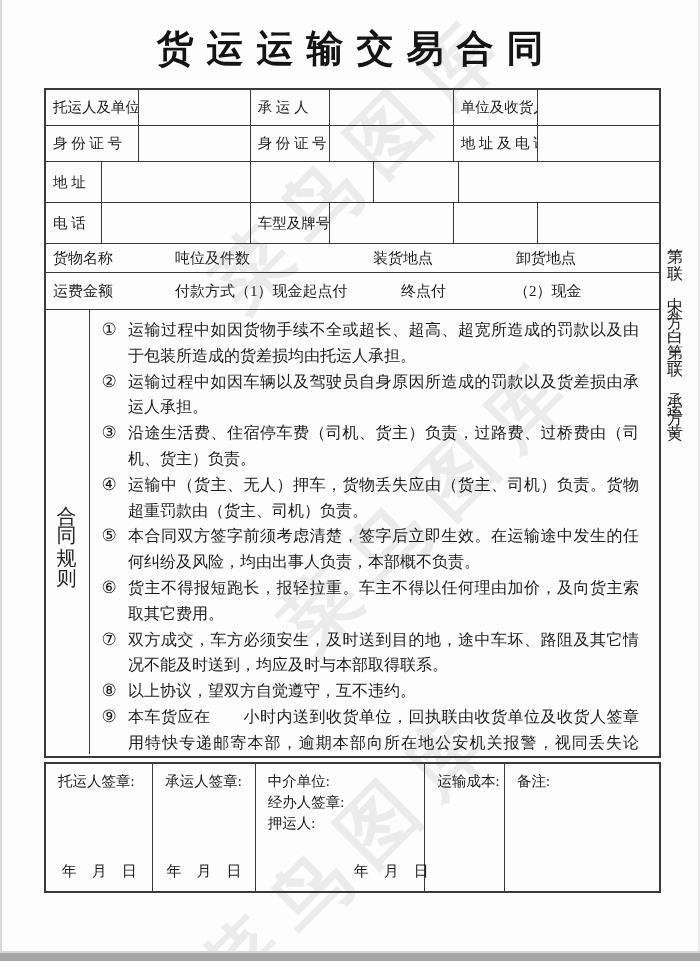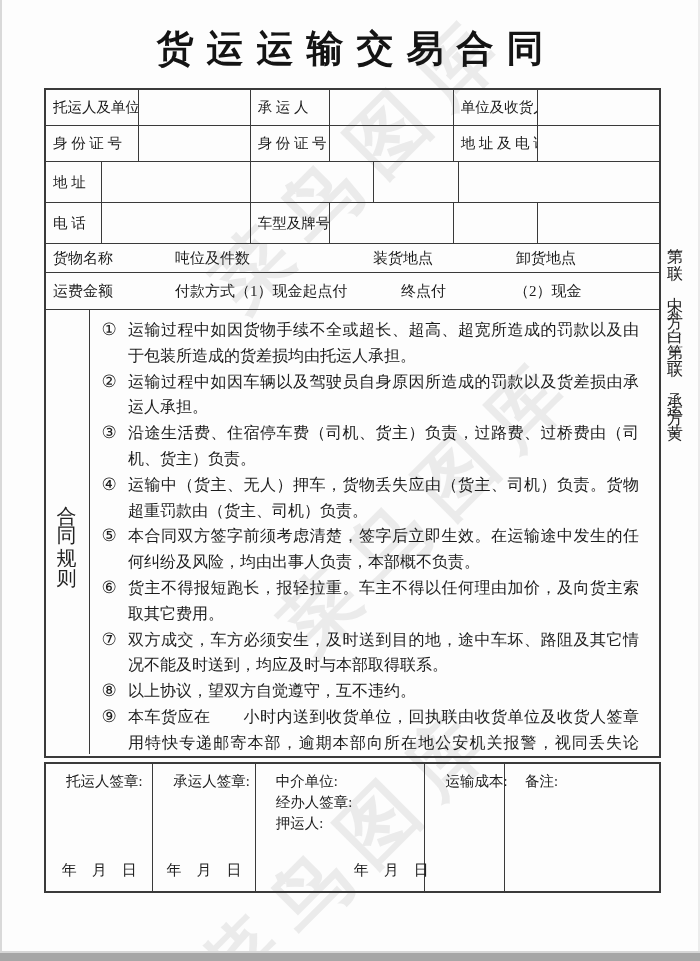--- a/index.html
+++ b/index.html
@@ -63,24 +63,24 @@
   .rules-side-text { writing-mode:vertical-rl; font-size:20px; letter-spacing:21px; color:#222; }
   .rules-body { flex:1; padding:7px 0 0 0; }
   .rule { display:flex; line-height:25.8px; font-size:16px; }
   .rule-num { width:38px; flex:none; text-align:center; font-size:17px; }
   .rule-text { flex:1; padding-right:20px; text-align:justify; }
 
   .sig {
     position:absolute; left:44px; top:762px; width:617px; height:131px;
     border:2px solid #3a3a3a; display:flex;
   }
-  .sig-col { position:relative; border-right:1.5px solid #3a3a3a; padding:7px 0 0 20px; font-size:14.5px; line-height:21px; white-space:nowrap; }
+  .sig-col { position:relative; border-right:1.5px solid #3a3a3a; padding:7px 0 0 12px; font-size:14.5px; line-height:21px; white-space:nowrap; }
   .sig-col:last-child { border-right:none; }
   .sc1{width:17.5%;} .sc2{width:16.7%;} .sc3{width:27.7%;} .sc4{width:13%;} .sc5{width:25.1%;}
-  .sig-date { position:absolute; bottom:9px; left:0; width:100%; text-align:center; font-size:15px;font-family:Liberation Mono, monospace; }
+  .sig-date { position:absolute; bottom:9px; left:0; width:100%; text-align:center; font-size:15px; }
   .sc3 .sig-date { text-align:left; padding-left:98px; }
 
   .side-note {
     position:absolute; left:664px; top:236px; height:500px;
     writing-mode:vertical-rl; font-size:16px; letter-spacing:8px; color:#222;
     white-space:nowrap;
   }
 </style>
 </head>
 <body>

